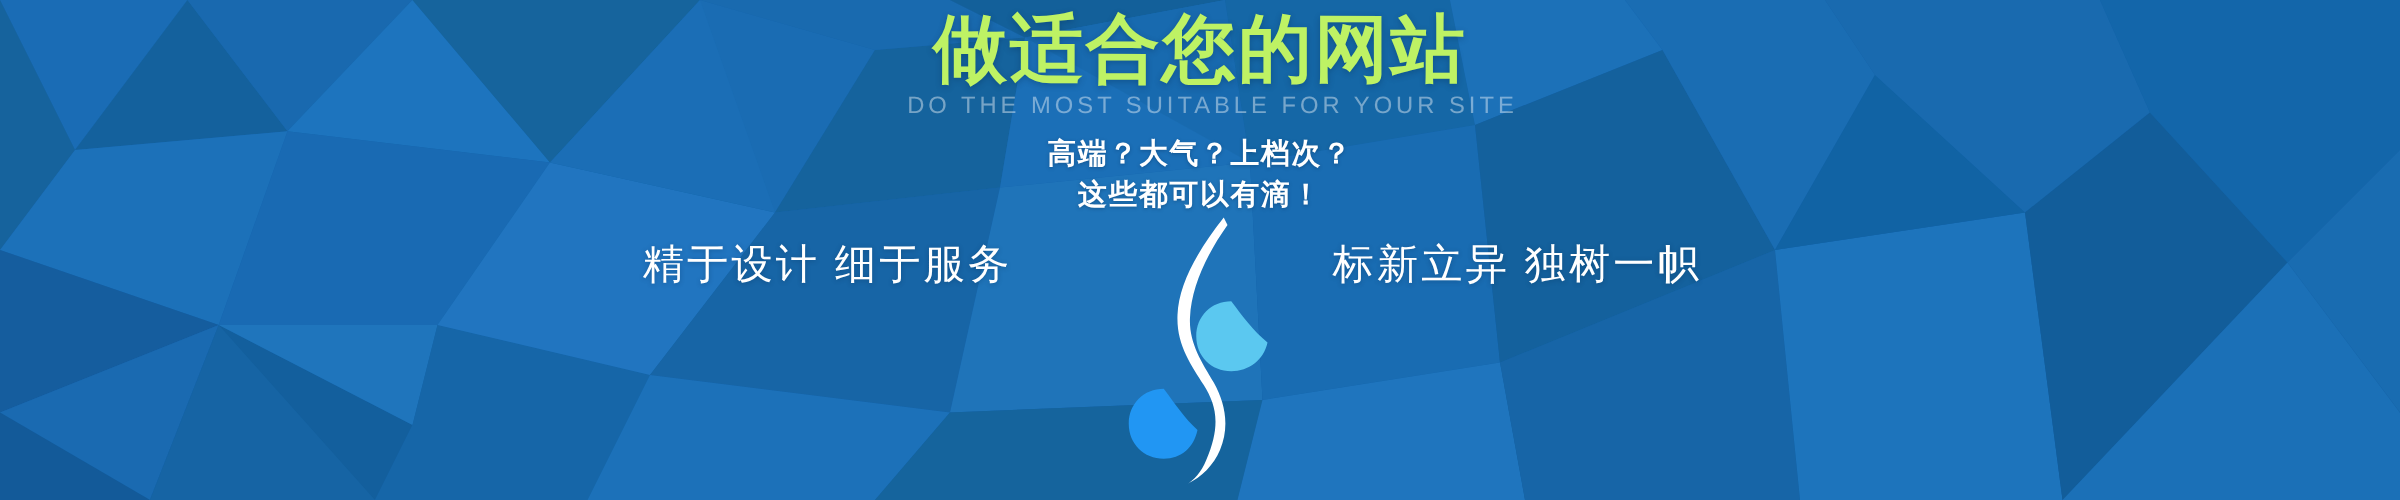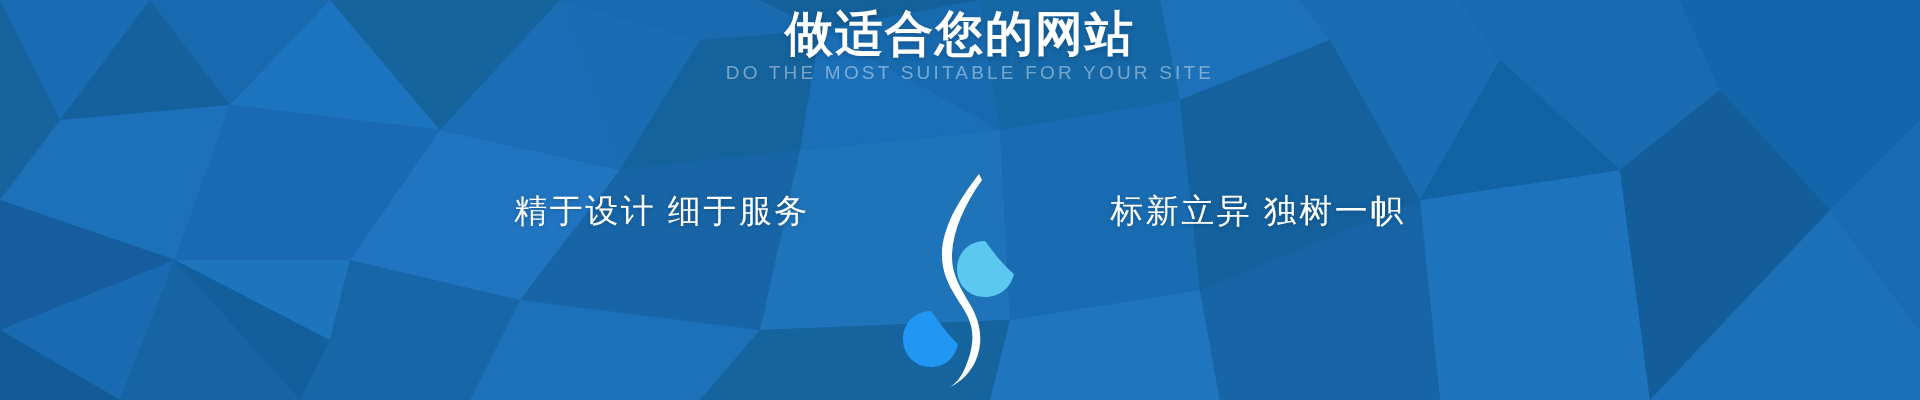--- a/index.html
+++ b/index.html
@@ -30,24 +30,24 @@
 
   
   .headline-block {
     position: absolute;
     top: 8px;
     left: 0;
     width: 100%;
     text-align: center;
   }
   .headline {
-    font-size: 48px;
+    font-size: 59px;
     line-height: 1.08;
     font-weight: 700;
-    color: #ffffff;
+    color: #bef264;
     letter-spacing: 2px;
     text-shadow: 0 2px 5px rgba(0,35,70,0.30);
     white-space: nowrap;
   }
   .headline-en {
     margin-top: 2px;
     font-size: 19px;
     letter-spacing: 3.2px;
     font-weight: 400;
     color: rgba(255,255,255,0.42);
@@ -86,21 +86,21 @@
   }
   .slogan {
     font-size: 33px;
     font-weight: 400;
     color: #ffffff;
     letter-spacing: 2.5px;
     white-space: nowrap;
     text-shadow: 0 1px 4px rgba(0,35,70,0.3);
   }
   .slogan-left  { width: 430px; text-align: center;  padding-right: 46px; box-sizing: border-box; }
-  .slogan-right { width: 430px; text-align: center;   padding-left: 46px;  box-sizing: border-box; }
+  .slogan-right { width: 430px; text-align: left;   padding-left: 46px;  box-sizing: border-box; }
 
   .logo-slot {
     width: 120px;
     display: flex;
     justify-content: center;
   }
   .logo-mark {
     position: absolute;
     top: 168px;
     left: 50%;
@@ -170,20 +170,24 @@
     <rect x="0" y="0" width="1920" height="400" fill="#0a4a8a" opacity="0.06"></rect>
   </svg>
 
   <div class="content">
 
     <div class="headline-block">
       <div class="headline">做适合您的网站</div>
       <div class="headline-en">DO THE MOST SUITABLE FOR YOUR SITE</div>
     </div>
 
+    <div class="question-block">
+      <div class="q-line">高端？大气？上档次？</div>
+      <div class="q-line">这些都可以有滴！</div>
+    </div>
 
     <div class="slogan-row">
       <div class="slogan slogan-left">精于设计 细于服务</div>
       <div class="logo-slot"></div>
       <div class="slogan slogan-right">标新立异 独树一帜</div>
     </div>
 
     <svg class="logo-mark" viewBox="0 0 130 220">
       <path d="M84 6 C62 34, 48 60, 47 84 C46 108, 58 124, 68 140
                C78 156, 82 172, 70 200 C66 210, 60 216, 55 219

